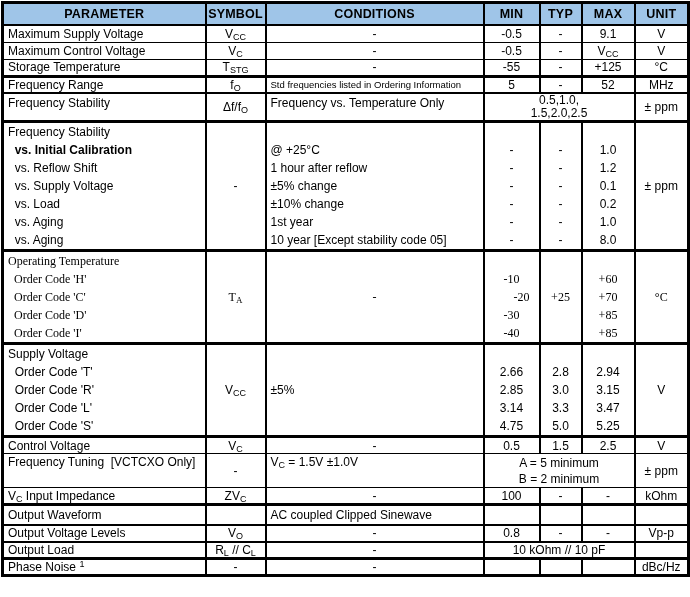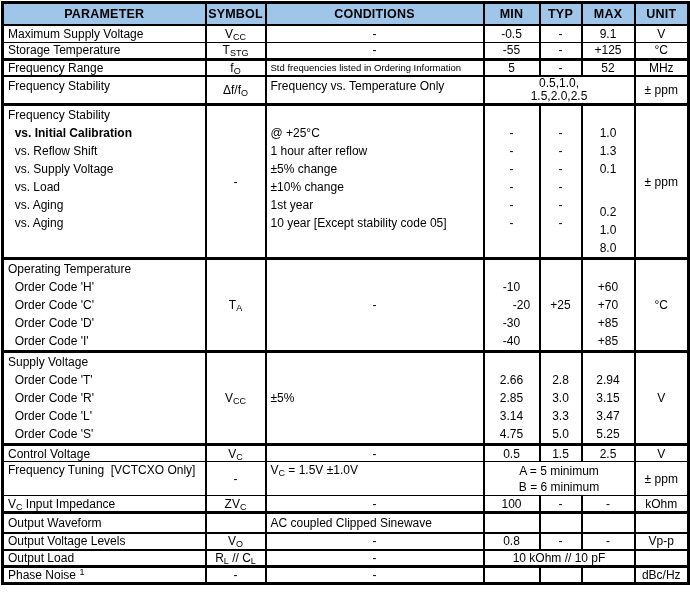--- a/index.html
+++ b/index.html
@@ -75,20 +75,29 @@
         <tr class="bt2" style="height: 17px;">
           <td class="al">Maximum Supply Voltage</td>
           <td class="ac">V<sub>CC</sub></td>
           <td class="ac">-</td>
           <td class="ac">-0.5</td>
           <td class="ac">-</td>
           <td class="ac">9.1</td>
           <td class="ac">V</td>
         </tr>
         <tr class="bt1" style="height: 17px;">
+          <td class="al">Maximum Control Voltage</td>
+          <td class="ac">V<sub>C</sub></td>
+          <td class="ac">-</td>
+          <td class="ac">-0.5</td>
+          <td class="ac">-</td>
+          <td class="ac">V<sub>CC</sub></td>
+          <td class="ac">V</td>
+        </tr>
+        <tr class="bt1" style="height: 17px;">
           <td class="al">Storage Temperature</td>
           <td class="ac">T<sub>STG</sub></td>
           <td class="ac">-</td>
           <td class="ac">-55</td>
           <td class="ac">-</td>
           <td class="ac">+125</td>
           <td class="ac">°C</td>
         </tr>
         <tr class="bt3" style="height: 17px;">
           <td class="al">Frequency Range</td>
@@ -147,29 +156,29 @@
             <div class="ln" style="line-height: 18px; height: 18px;">-</div>
             <div class="ln" style="line-height: 18px; height: 18px;">-</div>
             <div class="ln" style="line-height: 18px; height: 18px;">-</div>
             <div class="ln" style="line-height: 18px; height: 18px;">-</div>
             <div class="ln" style="line-height: 18px; height: 18px;">-</div>
             <div class="ln" style="line-height: 18px; height: 18px;">-</div>
           </td>
           <td class="ac vt">
             <div class="ln" style="line-height: 18px; height: 18px;">&nbsp;</div>
             <div class="ln" style="line-height: 18px; height: 18px;">1.0</div>
-            <div class="ln" style="line-height: 18px; height: 18px;">1.3</div>
+            <div class="ln" style="line-height: 18px; height: 18px;">1.2</div>
             <div class="ln" style="line-height: 18px; height: 18px;">0.1</div>
-            <div class="ln" style="line-height: 18px; height: 18px; margin-top: 25px;">0.2</div>
+            <div class="ln" style="line-height: 18px; height: 18px;">0.2</div>
             <div class="ln" style="line-height: 18px; height: 18px;">1.0</div>
             <div class="ln" style="line-height: 18px; height: 18px;">8.0</div>
           </td>
           <td class="ac">± ppm</td>
         </tr>
-        <tr class="bt3" style="height: 90px;">
+        <tr class="bt3" style="height: 90px; font-family: Liberation Serif, serif;">
           <td class="al vt">
             <div class="ln" style="line-height: 18px; height: 18px;">Operating Temperature</div>
             <div class="ln" style="line-height: 18px; height: 18px;">  Order Code 'H'</div>
             <div class="ln" style="line-height: 18px; height: 18px;">  Order Code 'C'</div>
             <div class="ln" style="line-height: 18px; height: 18px;">  Order Code 'D'</div>
             <div class="ln" style="line-height: 18px; height: 18px;">  Order Code 'I'</div>
           </td>
           <td class="ac">T<sub>A</sub></td>
           <td class="ac">-</td>
           <td class="ac vt">
@@ -234,21 +243,21 @@
         <tr class="bt1" style="height: 34px;">
           <td class="al vt">
             <div class="ln" style="line-height: 17px; height: 17px;">Frequency Tuning  [VCTCXO Only]</div>
           </td>
           <td class="ac">-</td>
           <td class="al vt">
             <div class="ln" style="line-height: 17px; height: 17px;">V<sub>C</sub> = 1.5V ±1.0V</div>
           </td>
           <td colspan="3" class="ac vm">
             <div class="ln" style="line-height: 16px; height: 16px;">A = 5 minimum</div>
-            <div class="ln" style="line-height: 16px; height: 16px;">B = 6 minimum</div>
+            <div class="ln" style="line-height: 16px; height: 16px;">B = 2 minimum</div>
           </td>
           <td class="ac">± ppm</td>
         </tr>
         <tr class="bt1" style="height: 17px;">
           <td class="al">V<sub>C</sub> Input Impedance</td>
           <td class="ac">ZV<sub>C</sub></td>
           <td class="ac">-</td>
           <td class="ac">100</td>
           <td class="ac">-</td>
           <td class="ac">-</td>

